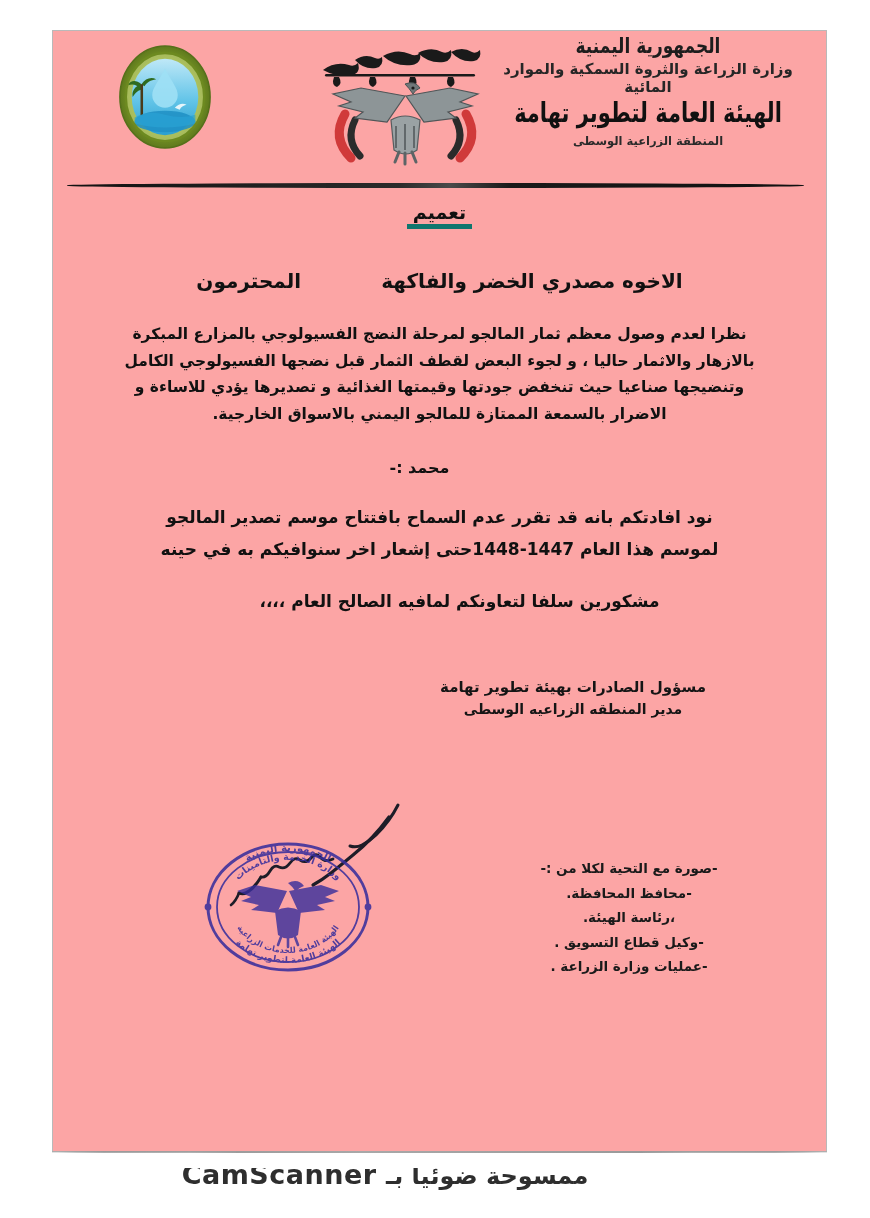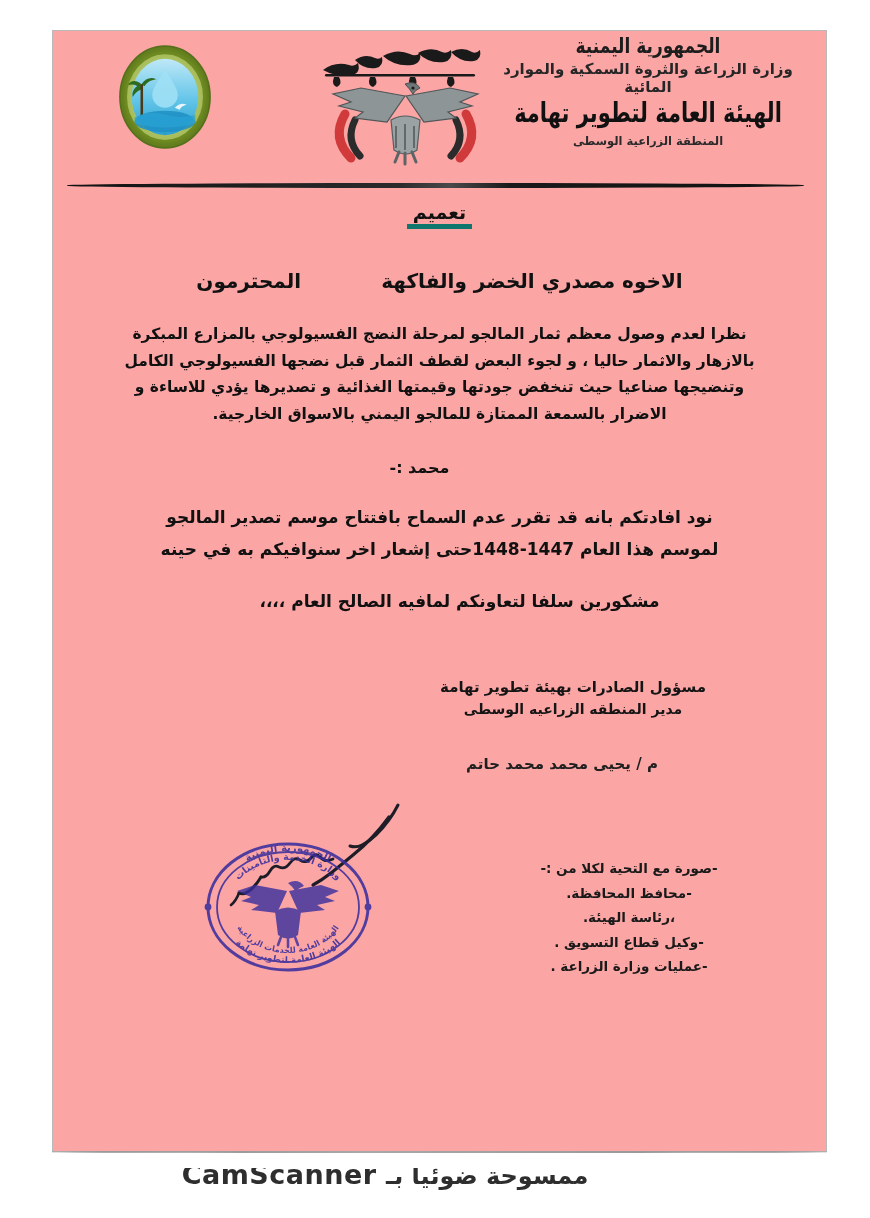--- a/index.html
+++ b/index.html
@@ -266,21 +266,20 @@
       <span class="l">نود افادتكم بانه قد تقرر عدم  السماح  بافتتاح موسم تصدير المالجو</span>
       <span class="l">لموسم هذا العام  1447-1448حتى إشعار اخر سنوافيكم به في حينه</span>
     </div>
 
     <div class="thanks">مشكورين سلفا لتعاونكم لمافيه الصالح العام ،،،،</div>
   </div>
 
   <div class="sig-block">
     <div class="sig-role1">مسؤول الصادرات بهيئة تطوير تهامة</div>
     <div class="sig-role2">مدير المنطقه الزراعيه الوسطى</div>
-    <div class="sig-name">م / يحيى محمد محمد حاتم</div>
   </div>
 
   <div class="sig-ink">
     <svg viewBox="0 0 230 120" width="230" height="120">
       <path d="M205 4 q-8 16 -22 30 q-6 6 -14 10 q-6 3 -12 1" stroke="#1d1d28" stroke-width="3" fill="none" stroke-linecap="round"></path>
       <path d="M196 16 q-16 22 -36 38 q-12 10 -22 18 q-9 7 -18 12" stroke="#1d1d28" stroke-width="3.2" fill="none" stroke-linecap="round"></path>
       <path d="M140 58 q-8 4 -13 -2 q-4 -5 -9 1 q-5 6 -11 2 q-5 -4 -10 3 q-5 7 -11 4 q-5 -3 -9 4 q-4 7 -9 6" stroke="#1d1d28" stroke-width="2.8" fill="none" stroke-linecap="round" stroke-linejoin="round"></path>
       <path d="M68 76 q-6 10 -12 14 q-5 4 -10 2" stroke="#1d1d28" stroke-width="3" fill="none" stroke-linecap="round"></path>
       <path d="M46 92 q-3 8 -8 12" stroke="#1d1d28" stroke-width="2.6" fill="none" stroke-linecap="round"></path>
     </svg>

